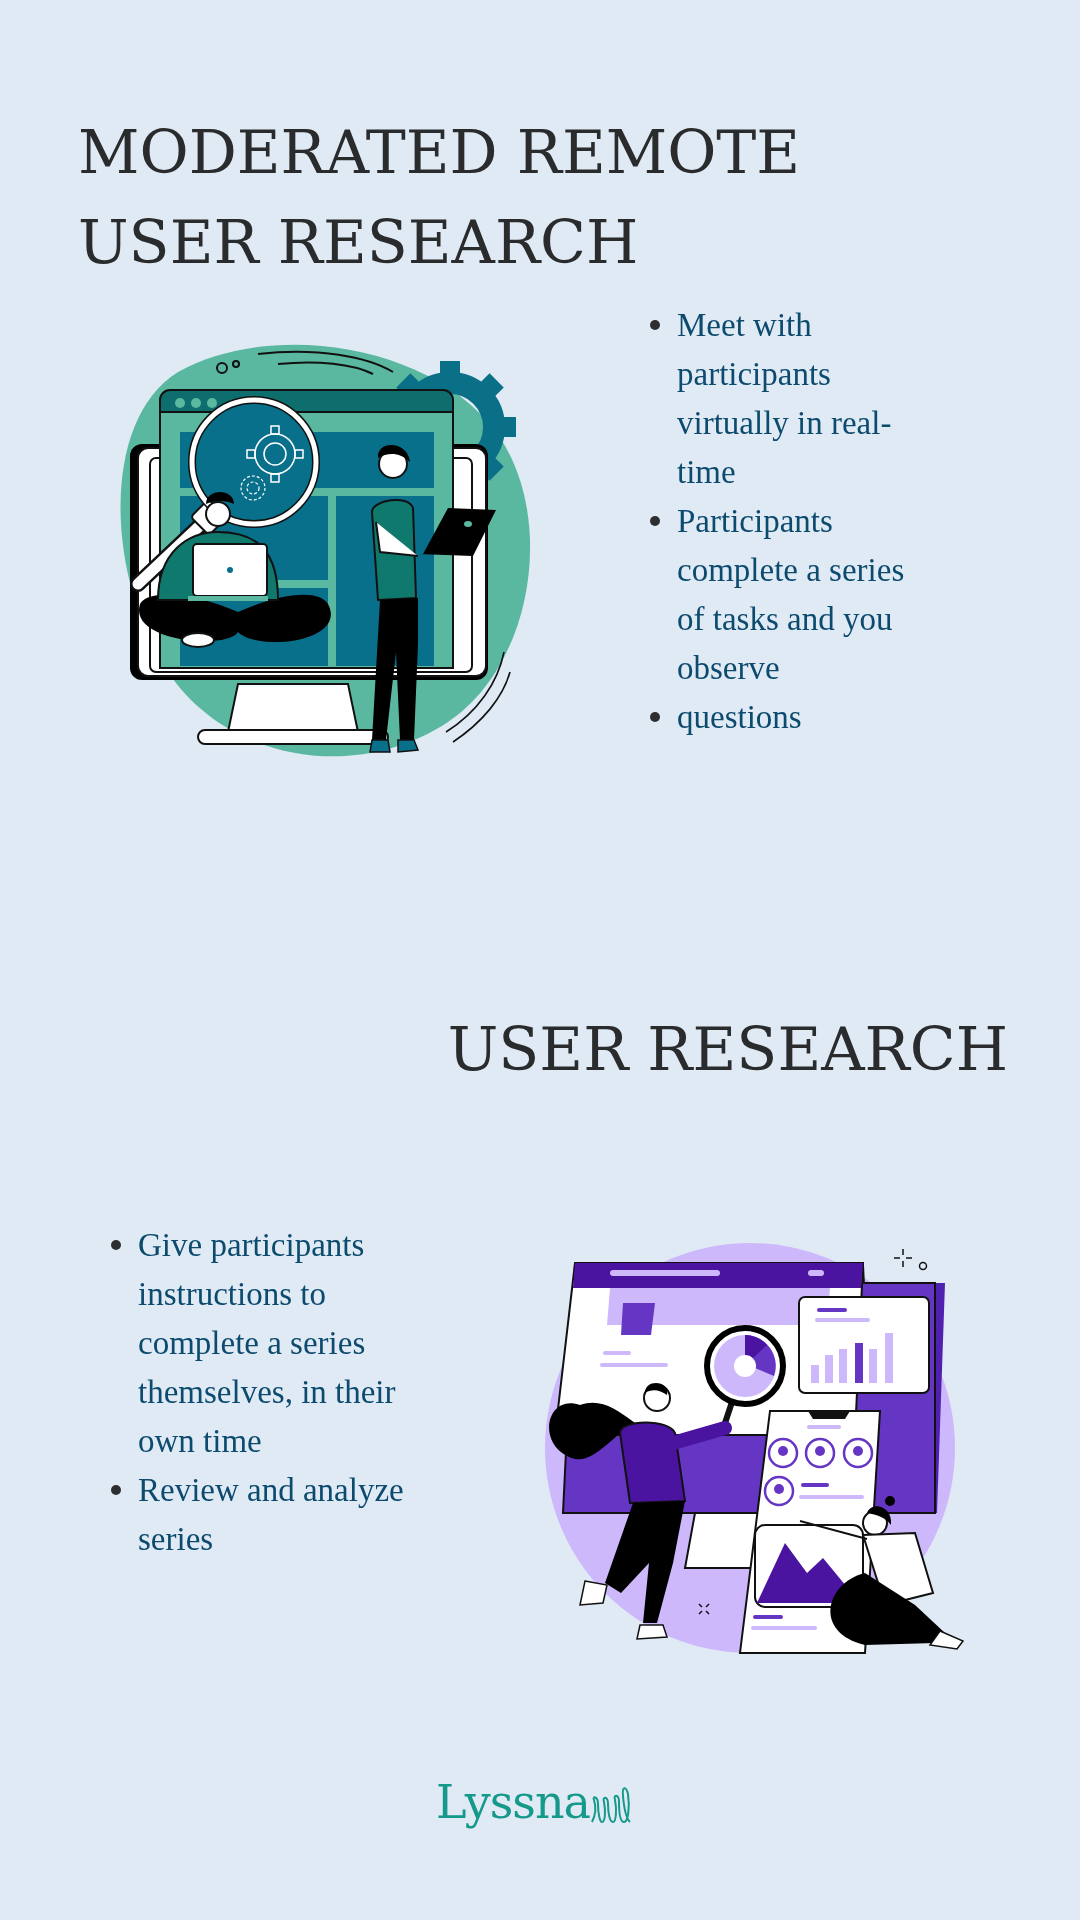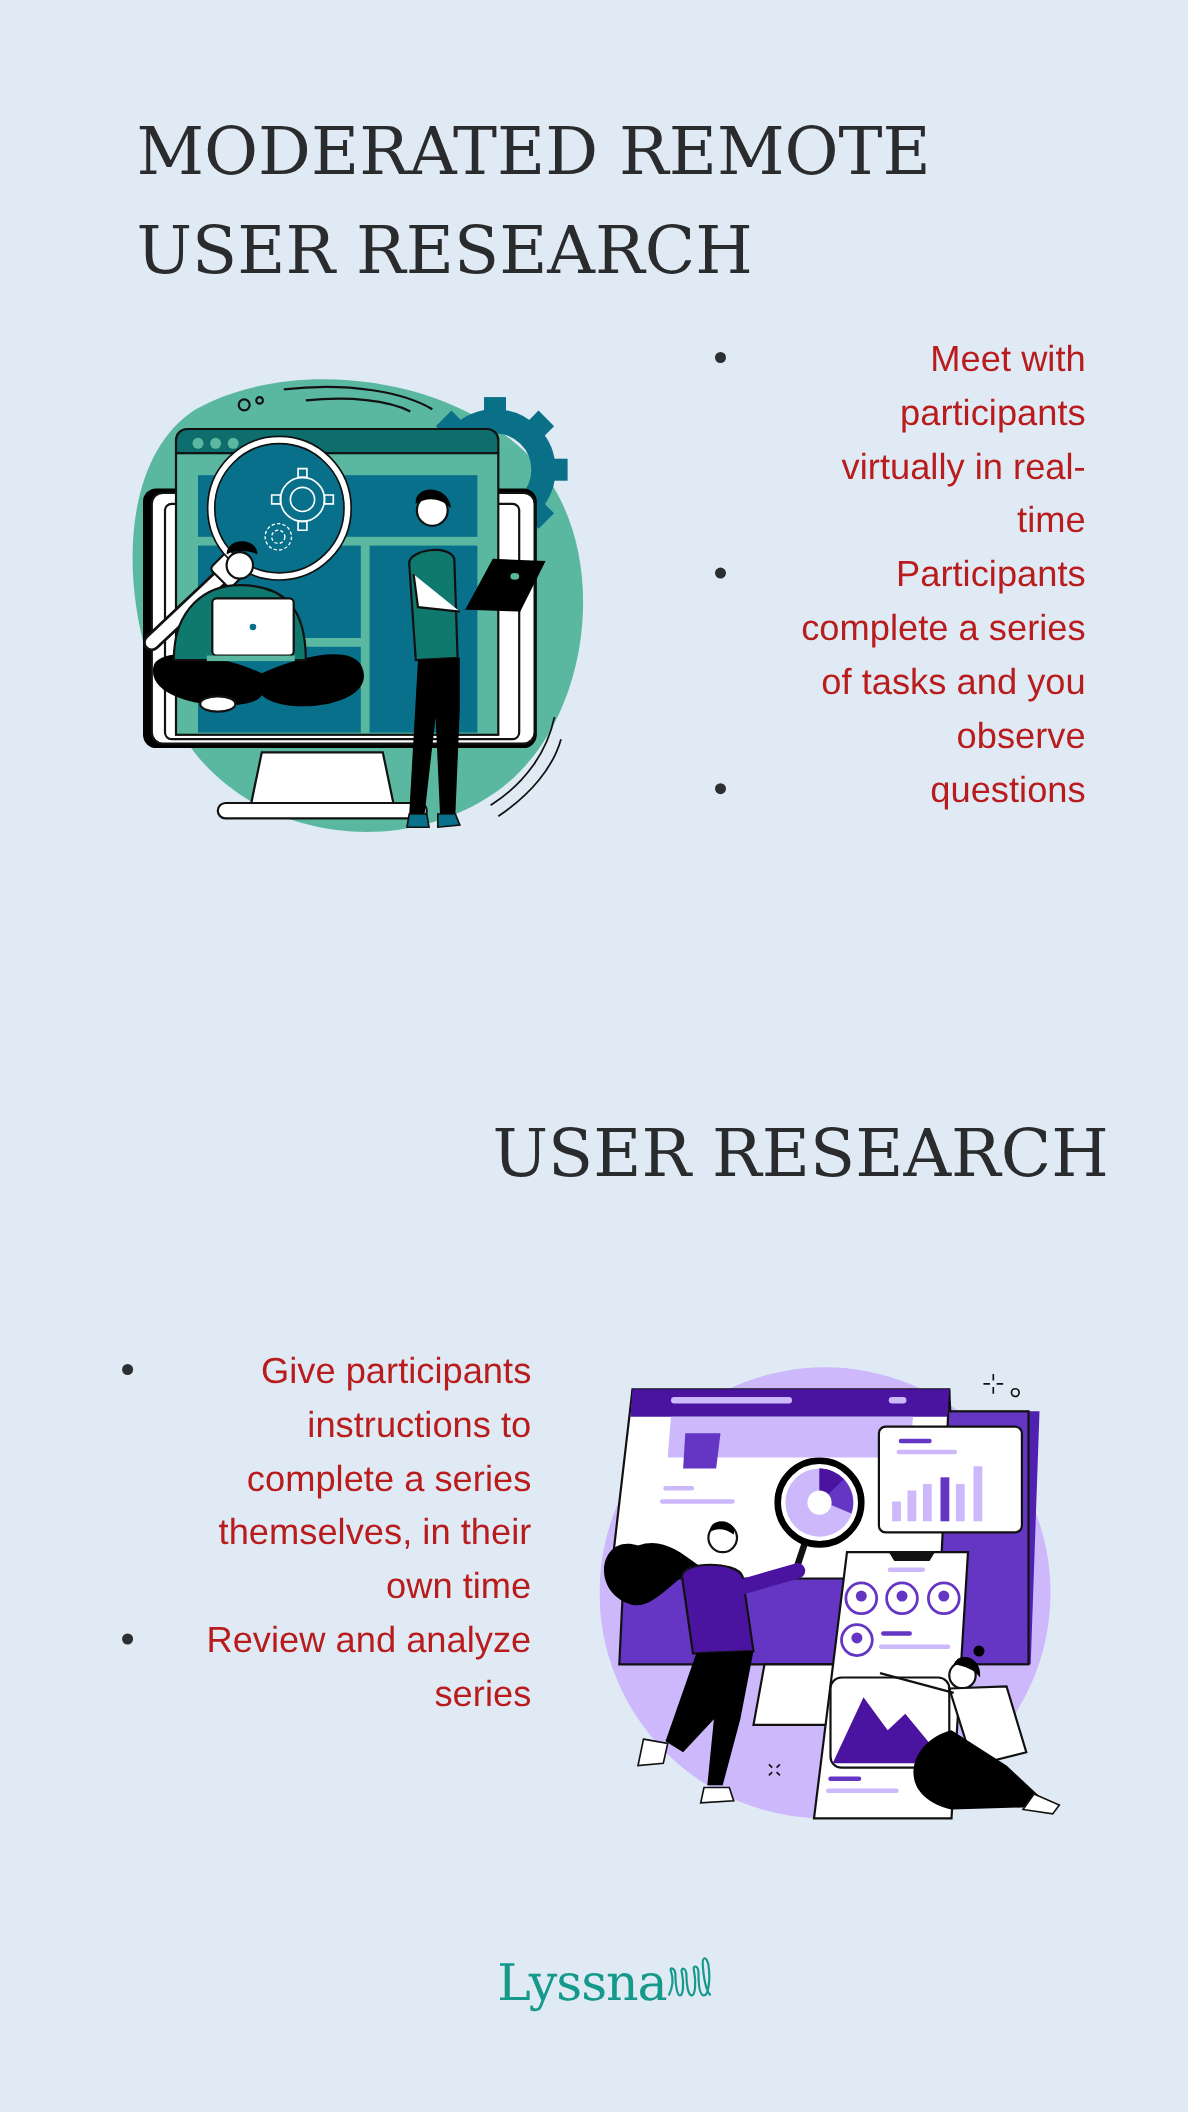--- a/index.html
+++ b/index.html
@@ -14,46 +14,45 @@
     font-family: "DejaVu Serif", "Liberation Serif", serif;
     font-weight: normal;
     font-size: 60px;
     line-height: 90px;
     letter-spacing: 0px;
     color: #2A2B2D;
     margin: 0;
     white-space: nowrap;
   }
   .title span { display: block; }
-  #title1 { left: 78px; top: 93px; margin-left: 46px; }
+  #title1 { left: 78px; top: 107px; }
   #title2 { right: 72px; top: 1004px; text-align: right; }
   .bullets {
     position: absolute;
     margin: 0; padding: 0;
     list-style: none;
-    font-family: Liberation Sans, sans-serif;
+    font-family: Liberation Serif, serif;
     font-size: 33px;
     line-height: 49px;
-    color: #b91c1c;
-    text-align: right;
+    color: #0c4a6e;
   }
   .bullets li { position: relative; padding-left: 0; }
   .bullets li .dot {
     position: absolute; left: -27px; top: 19px;
     width: 10px; height: 10px; border-radius: 50%;
     background: #2D2E30;
   }
   #bullets1 { left: 677px; top: 301px; width: 310px; }
   #bullets2 { left: 138px; top: 1221px; width: 345px; }
   .illus { position: absolute; }
   #illus1 { left: 118px; top: 332px; width: 430px; height: 430px; }
   #illus2 { left: 545px; top: 1233px; width: 430px; height: 430px; }
   #logo {
-    position: absolute; left: 452px; top: 1776px;
-    display: flex; align-items: flex-start;
+    position: absolute; left: 436px; top: 1776px;
+    display: flex; align-items: flex-end;
     color: #14998A;
   }
   #logo .word {
     font-family: "DejaVu Serif", "Liberation Serif", serif;
     font-size: 46px; line-height: 52px;
     letter-spacing: -1px;
   }
 </style>
 </head>
 <body>

